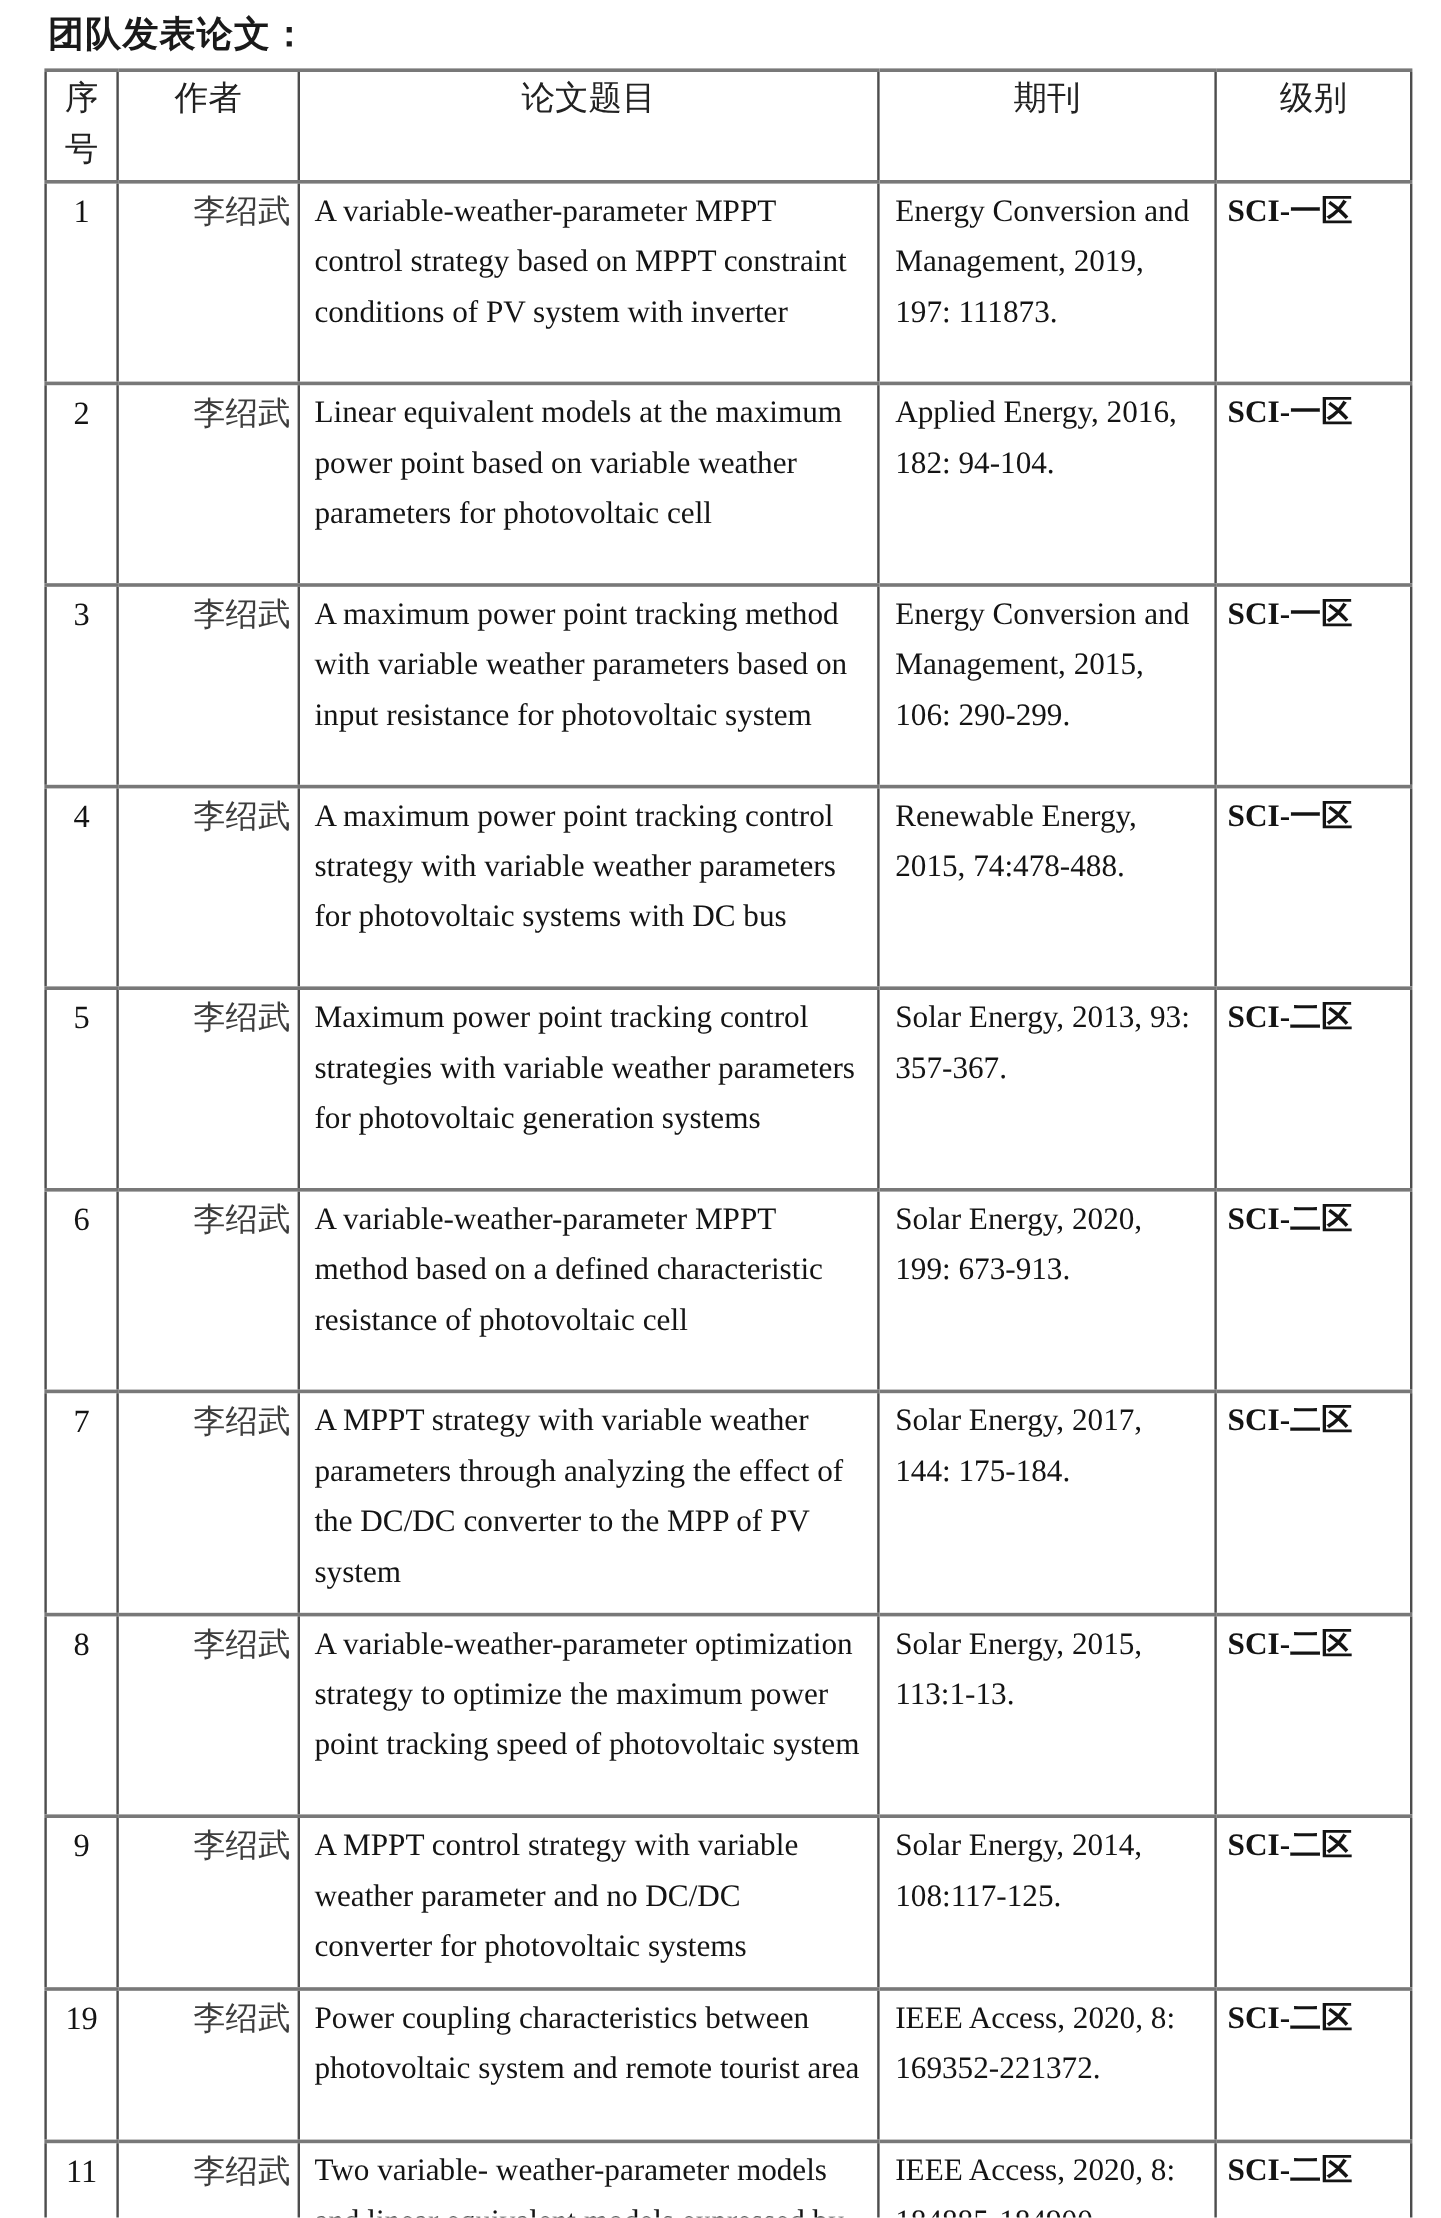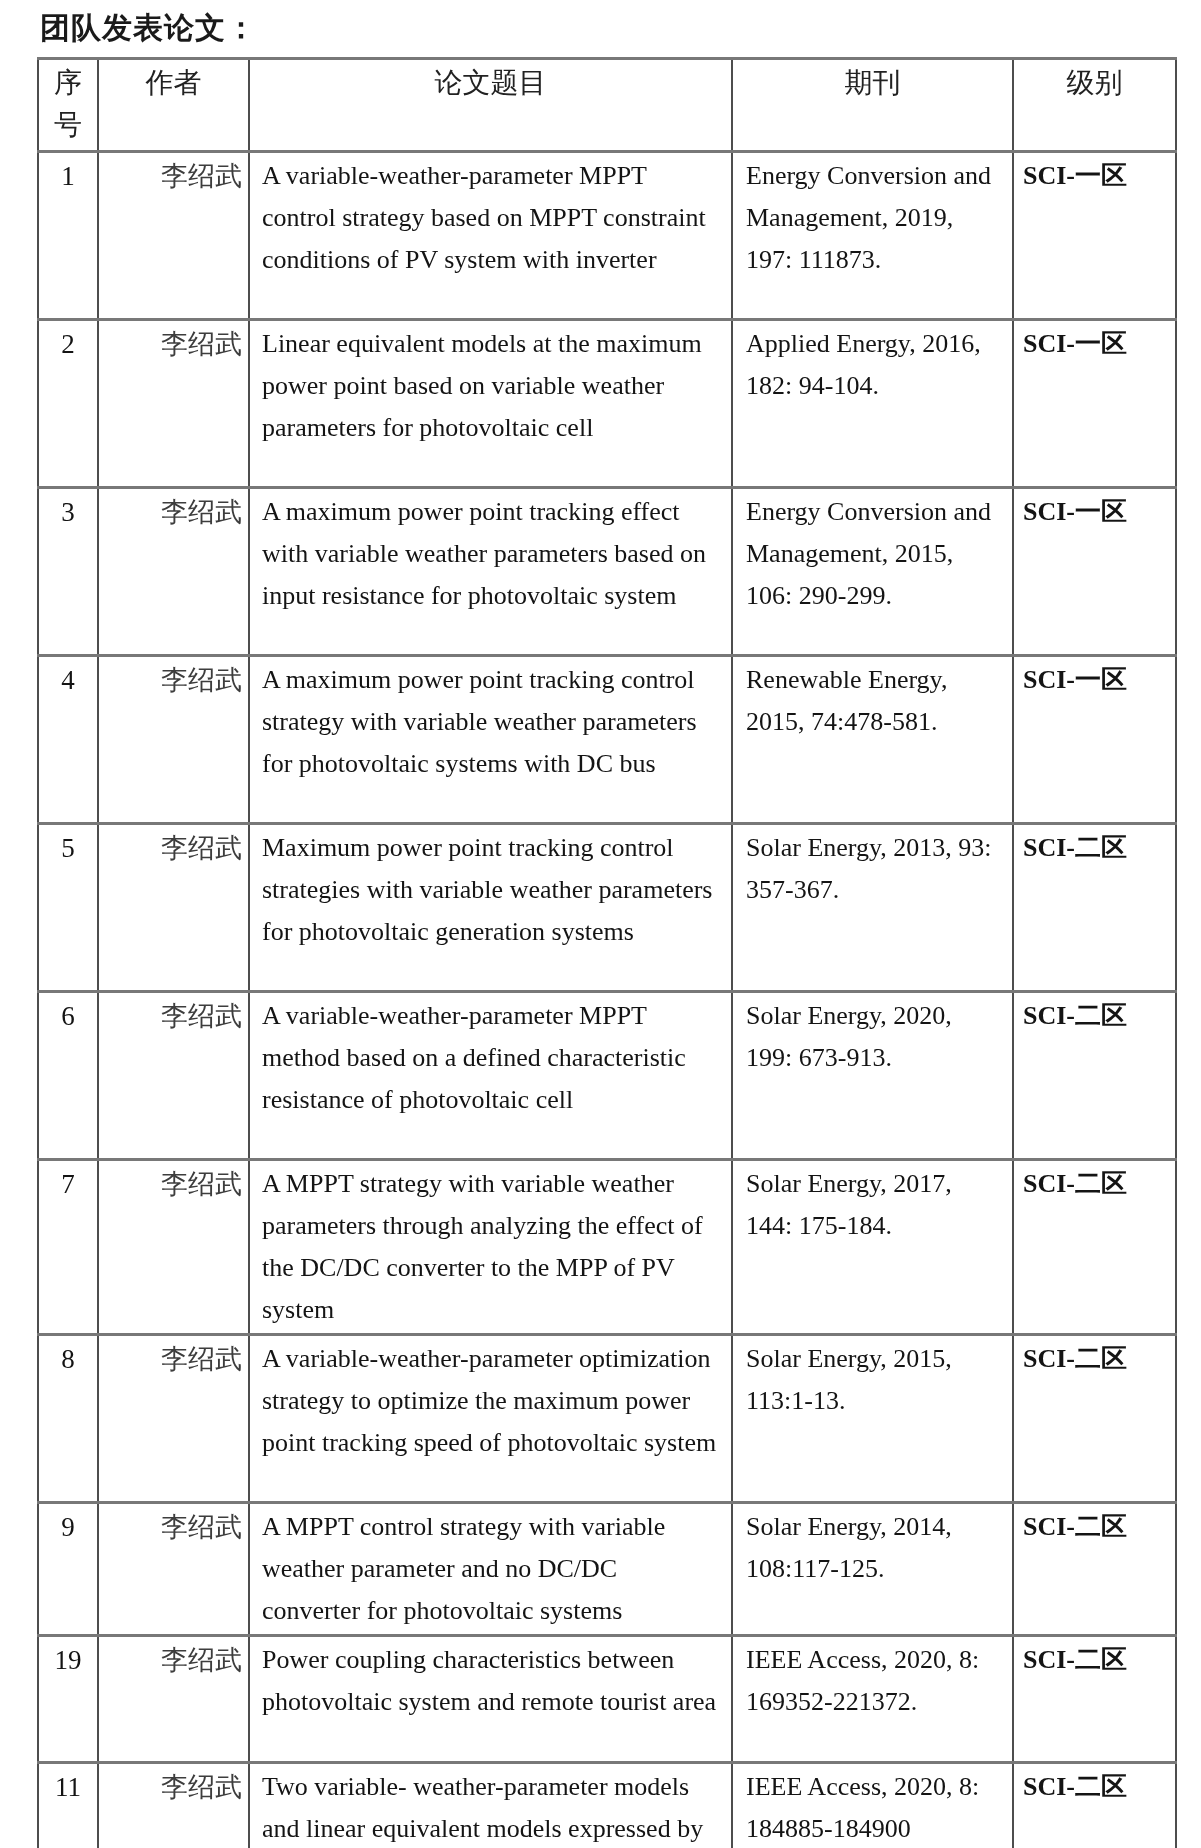--- a/index.html
+++ b/index.html
@@ -74,21 +74,21 @@
     padding: 2px 4px;
     font-size: 27px;
   }
   td.cell-author {
     text-align: right;
     padding: 2px 6px;
     font-family: "Liberation Sans", "DejaVu Sans", sans-serif;
     font-size: 27px;
     color: #3d3d3d;
   }
-  td.cell-title   { padding: 2px 10px 2px 12px; }
+  td.cell-title   { padding: 2px 10px 13px 12px; }
   td.cell-journal { padding: 2px 18px 2px 13px; }
   td.cell-level   { padding: 2px 4px 2px 9px; white-space: nowrap; font-weight: bold; }
 </style>
 </head>
 <body>
 
 <div class="page">
 
   <div class="doc-title">团队发表论文：</div>
 
@@ -122,30 +122,30 @@
       <td class="cell-no">2</td>
       <td class="cell-author">李绍武</td>
       <td class="cell-title">Linear equivalent models at the maximum power point based on variable weather parameters for photovoltaic cell</td>
       <td class="cell-journal">Applied Energy, 2016, 182: 94-104.</td>
       <td class="cell-level">SCI-一区</td>
     </tr>
 
     <tr>
       <td class="cell-no">3</td>
       <td class="cell-author">李绍武</td>
-      <td class="cell-title">A maximum power point tracking effect with variable weather parameters based on input resistance for photovoltaic system</td>
+      <td class="cell-title">A maximum power point tracking method with variable weather parameters based on input resistance for photovoltaic system</td>
       <td class="cell-journal">Energy Conversion and Management, 2015, 106: 290-299.</td>
       <td class="cell-level">SCI-一区</td>
     </tr>
 
     <tr>
       <td class="cell-no">4</td>
       <td class="cell-author">李绍武</td>
       <td class="cell-title">A maximum power point tracking control strategy with variable weather parameters for photovoltaic systems with DC bus</td>
-      <td class="cell-journal">Renewable Energy, 2015, 74:478-581.</td>
+      <td class="cell-journal">Renewable Energy, 2015, 74:478-488.</td>
       <td class="cell-level">SCI-一区</td>
     </tr>
 
     <tr>
       <td class="cell-no">5</td>
       <td class="cell-author">李绍武</td>
       <td class="cell-title">Maximum power point tracking control strategies with variable weather parameters for photovoltaic generation systems</td>
       <td class="cell-journal">Solar Energy, 2013, 93: 357-367.</td>
       <td class="cell-level">SCI-二区</td>
     </tr>

